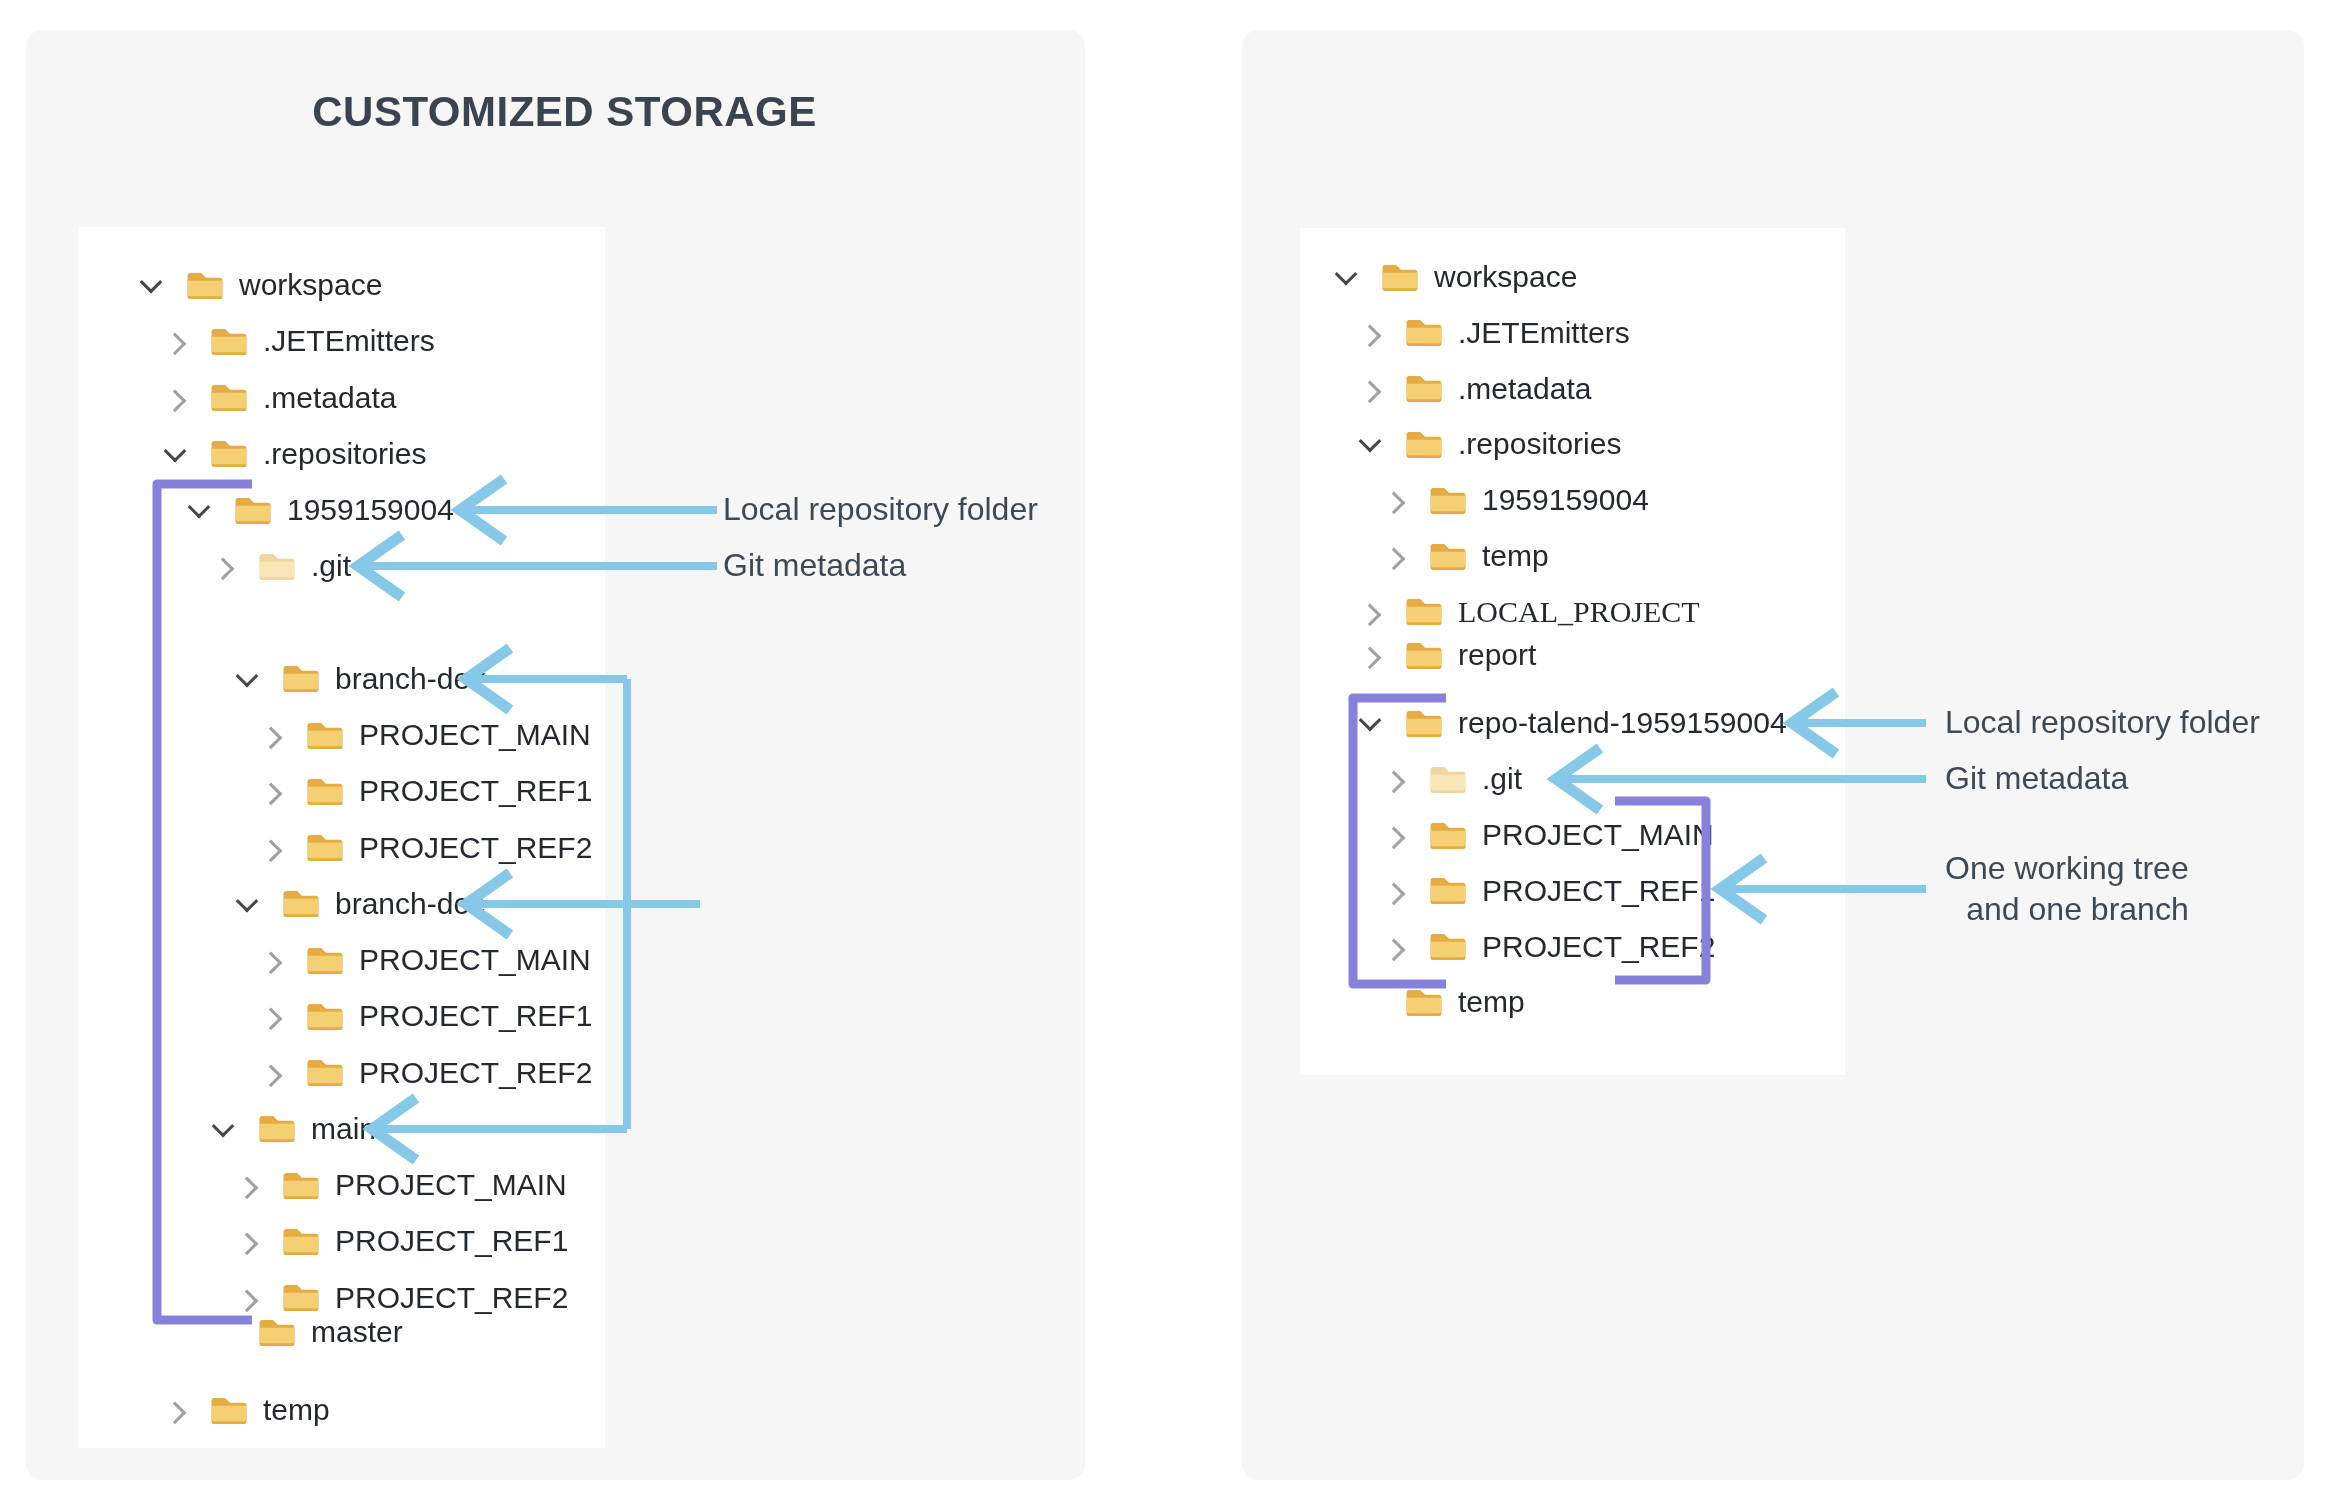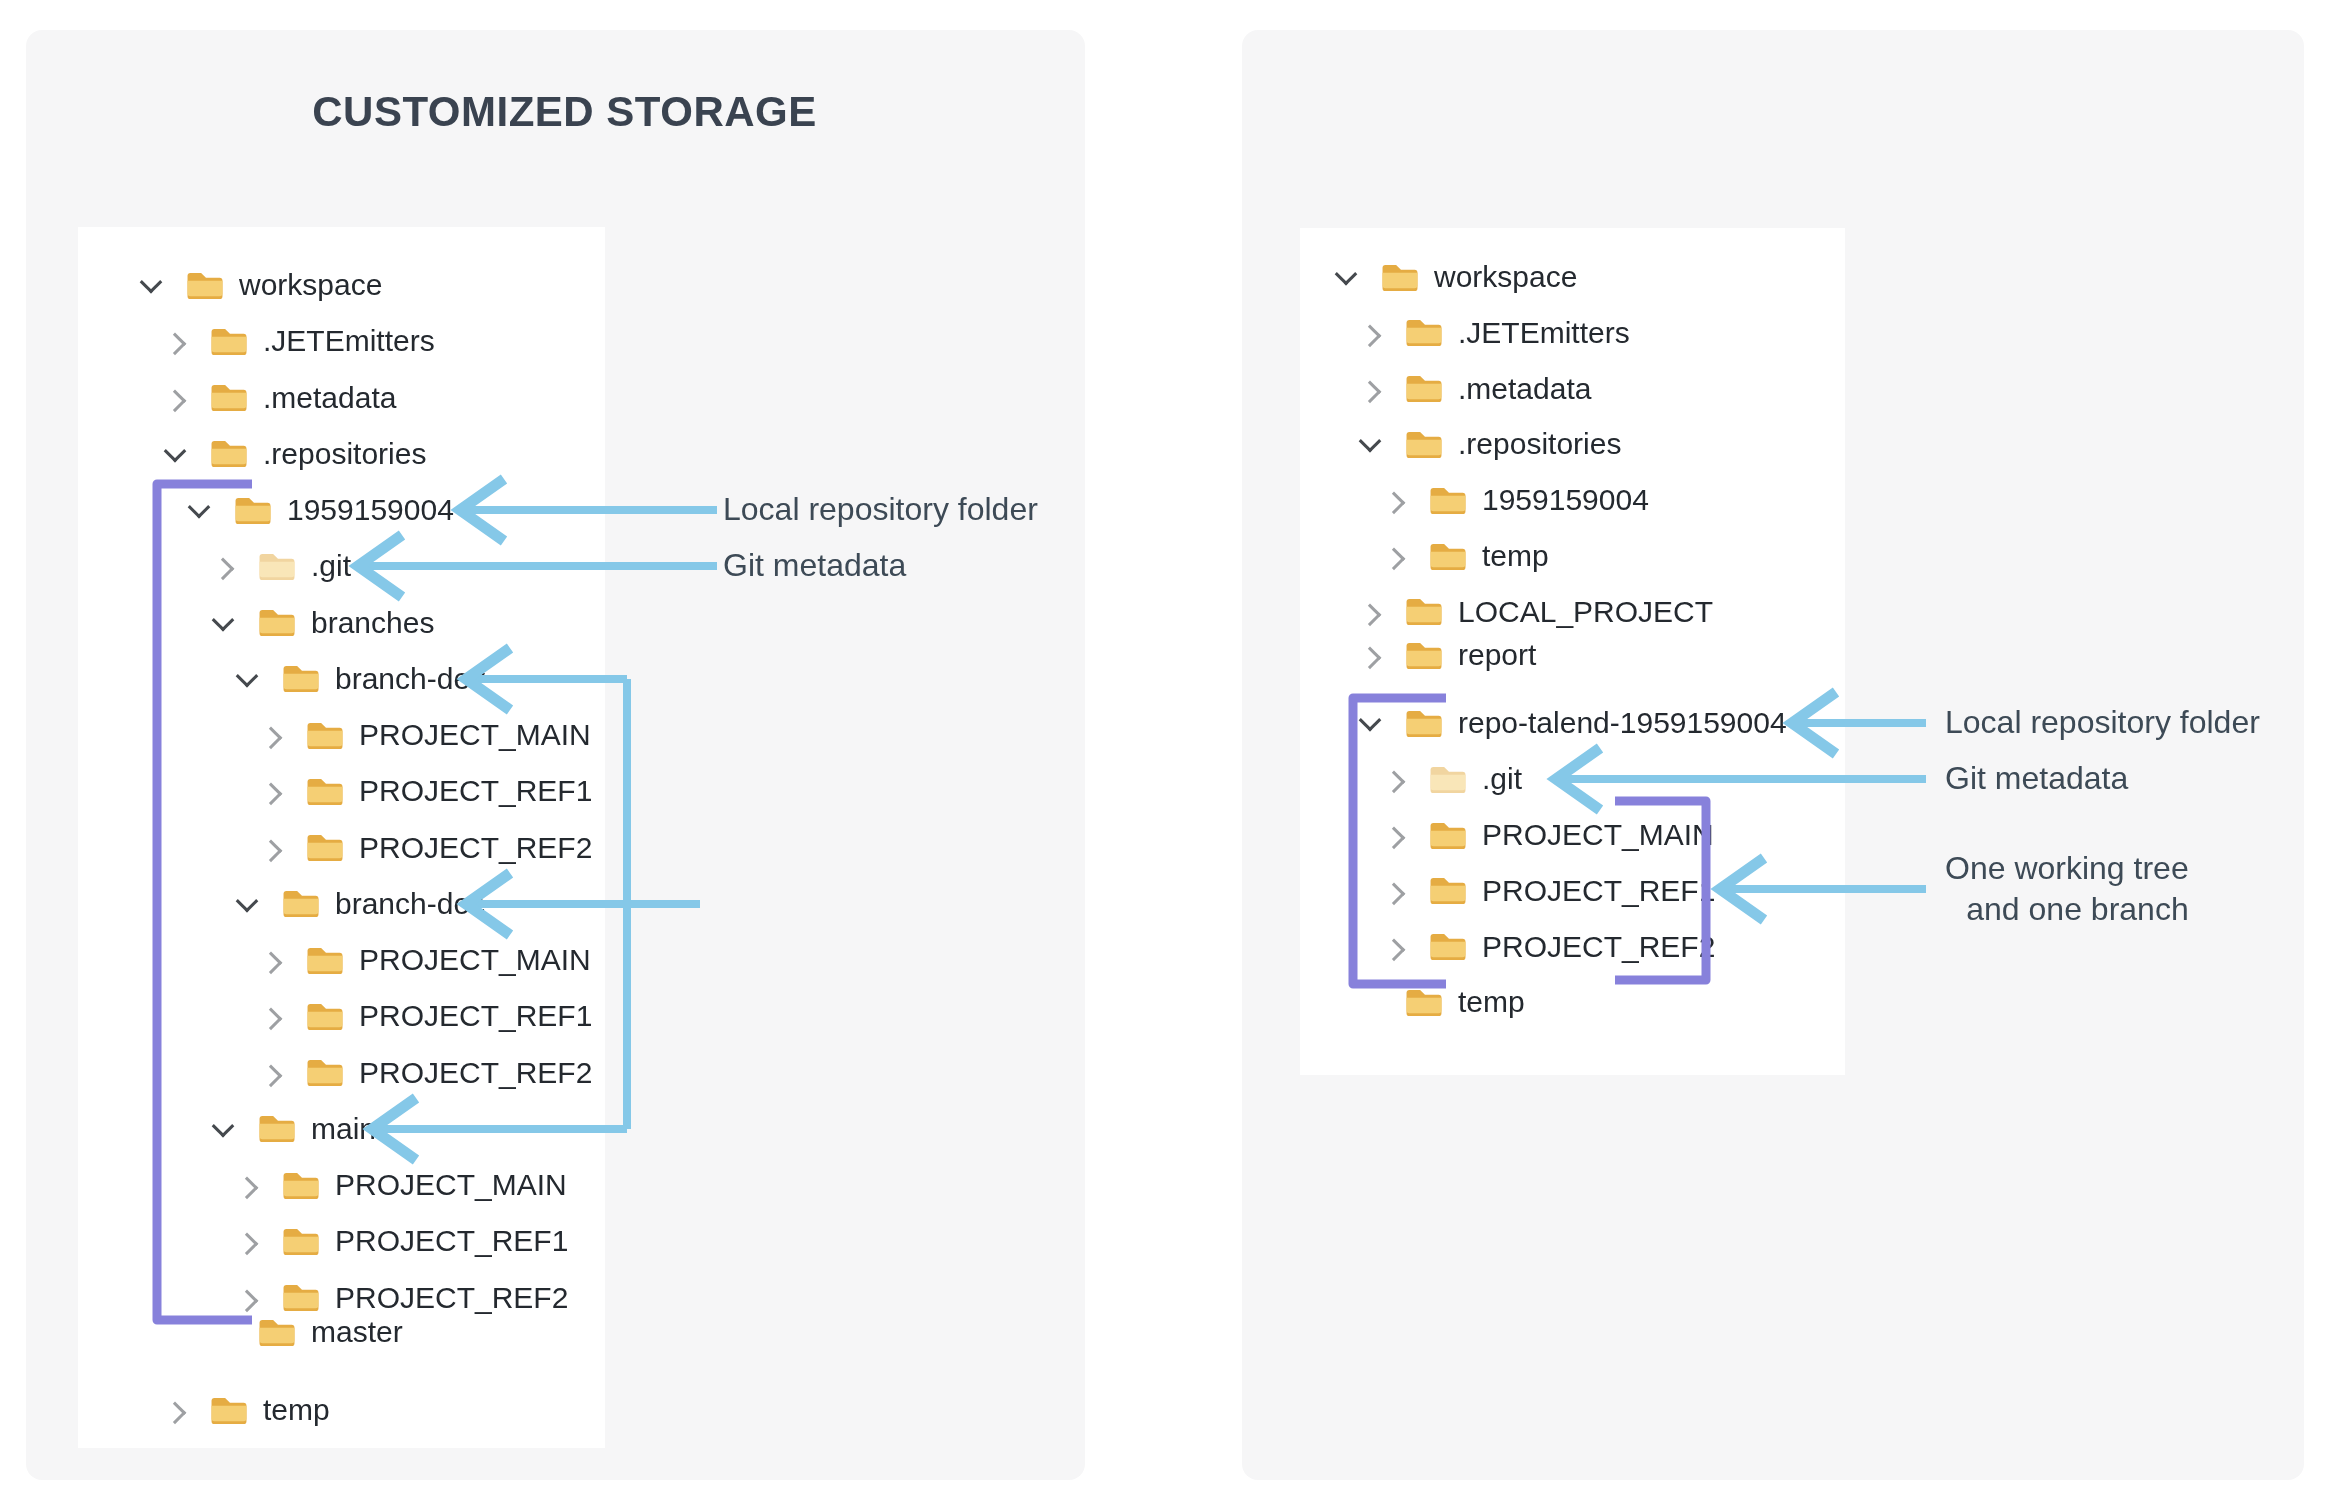--- a/index.html
+++ b/index.html
@@ -82,28 +82,20 @@
           <span class="lbl">1959159004</span>
         </div>
         <div class="row" style="top: 316.25px; padding-left: 137px;">
           <span class="chev col"></span>
           <svg class="folder faded" viewBox="0 0 40 34">
   <path d="M2 7 a3 3 0 0 1 3 -3 h11 l5 5 h14 a3 3 0 0 1 3 3 v16 a3 3 0 0 1 -3 3 H5 a3 3 0 0 1 -3 -3 z" fill="var(--folder_dark)"></path>
   <path d="M2 12 h36 v13 a3 3 0 0 1 -3 3 H5 a3 3 0 0 1 -3 -3 z" fill="var(--folder_light)"></path>
 </svg>
           <span class="lbl">.git</span>
         </div>
-        <div class="row" style="top: 372.5px; padding-left: 137px;">
-          <span class="chev"></span>
-          <svg class="folder" viewBox="0 0 40 34">
-  <path d="M2 7 a3 3 0 0 1 3 -3 h11 l5 5 h14 a3 3 0 0 1 3 3 v16 a3 3 0 0 1 -3 3 H5 a3 3 0 0 1 -3 -3 z" fill="var(--folder_dark)"></path>
-  <path d="M2 12 h36 v13 a3 3 0 0 1 -3 3 H5 a3 3 0 0 1 -3 -3 z" fill="var(--folder_light)"></path>
-</svg>
-          <span class="lbl">branches</span>
-        </div>
         <div class="row" style="top: 428.75px; padding-left: 161px;">
           <span class="chev"></span>
           <svg class="folder" viewBox="0 0 40 34">
   <path d="M2 7 a3 3 0 0 1 3 -3 h11 l5 5 h14 a3 3 0 0 1 3 3 v16 a3 3 0 0 1 -3 3 H5 a3 3 0 0 1 -3 -3 z" fill="var(--folder_dark)"></path>
   <path d="M2 12 h36 v13 a3 3 0 0 1 -3 3 H5 a3 3 0 0 1 -3 -3 z" fill="var(--folder_light)"></path>
 </svg>
           <span class="lbl">branch-dev</span>
         </div>
         <div class="row" style="top: 485px; padding-left: 185px;">
           <span class="chev col"></span>
@@ -255,21 +247,21 @@
           <span class="lbl">1959159004</span>
         </div>
         <div class="row" style="top: 305px; padding-left: 86px;">
           <span class="chev col"></span>
           <svg class="folder" viewBox="0 0 40 34">
   <path d="M2 7 a3 3 0 0 1 3 -3 h11 l5 5 h14 a3 3 0 0 1 3 3 v16 a3 3 0 0 1 -3 3 H5 a3 3 0 0 1 -3 -3 z" fill="var(--folder_dark)"></path>
   <path d="M2 12 h36 v13 a3 3 0 0 1 -3 3 H5 a3 3 0 0 1 -3 -3 z" fill="var(--folder_light)"></path>
 </svg>
           <span class="lbl">temp</span>
         </div>
-        <div class="row" style="top: 360.8px; padding-left: 62px;">
+        <div class="row" style="top: 360.8px; padding-left: 62px; font-family: Liberation Serif, serif;">
           <span class="chev col"></span>
           <svg class="folder" viewBox="0 0 40 34">
   <path d="M2 7 a3 3 0 0 1 3 -3 h11 l5 5 h14 a3 3 0 0 1 3 3 v16 a3 3 0 0 1 -3 3 H5 a3 3 0 0 1 -3 -3 z" fill="var(--folder_dark)"></path>
   <path d="M2 12 h36 v13 a3 3 0 0 1 -3 3 H5 a3 3 0 0 1 -3 -3 z" fill="var(--folder_light)"></path>
 </svg>
           <span class="lbl">LOCAL_PROJECT</span>
         </div>
         <div class="row" style="top: 404px; padding-left: 62px;">
           <span class="chev col"></span>
           <svg class="folder" viewBox="0 0 40 34">

